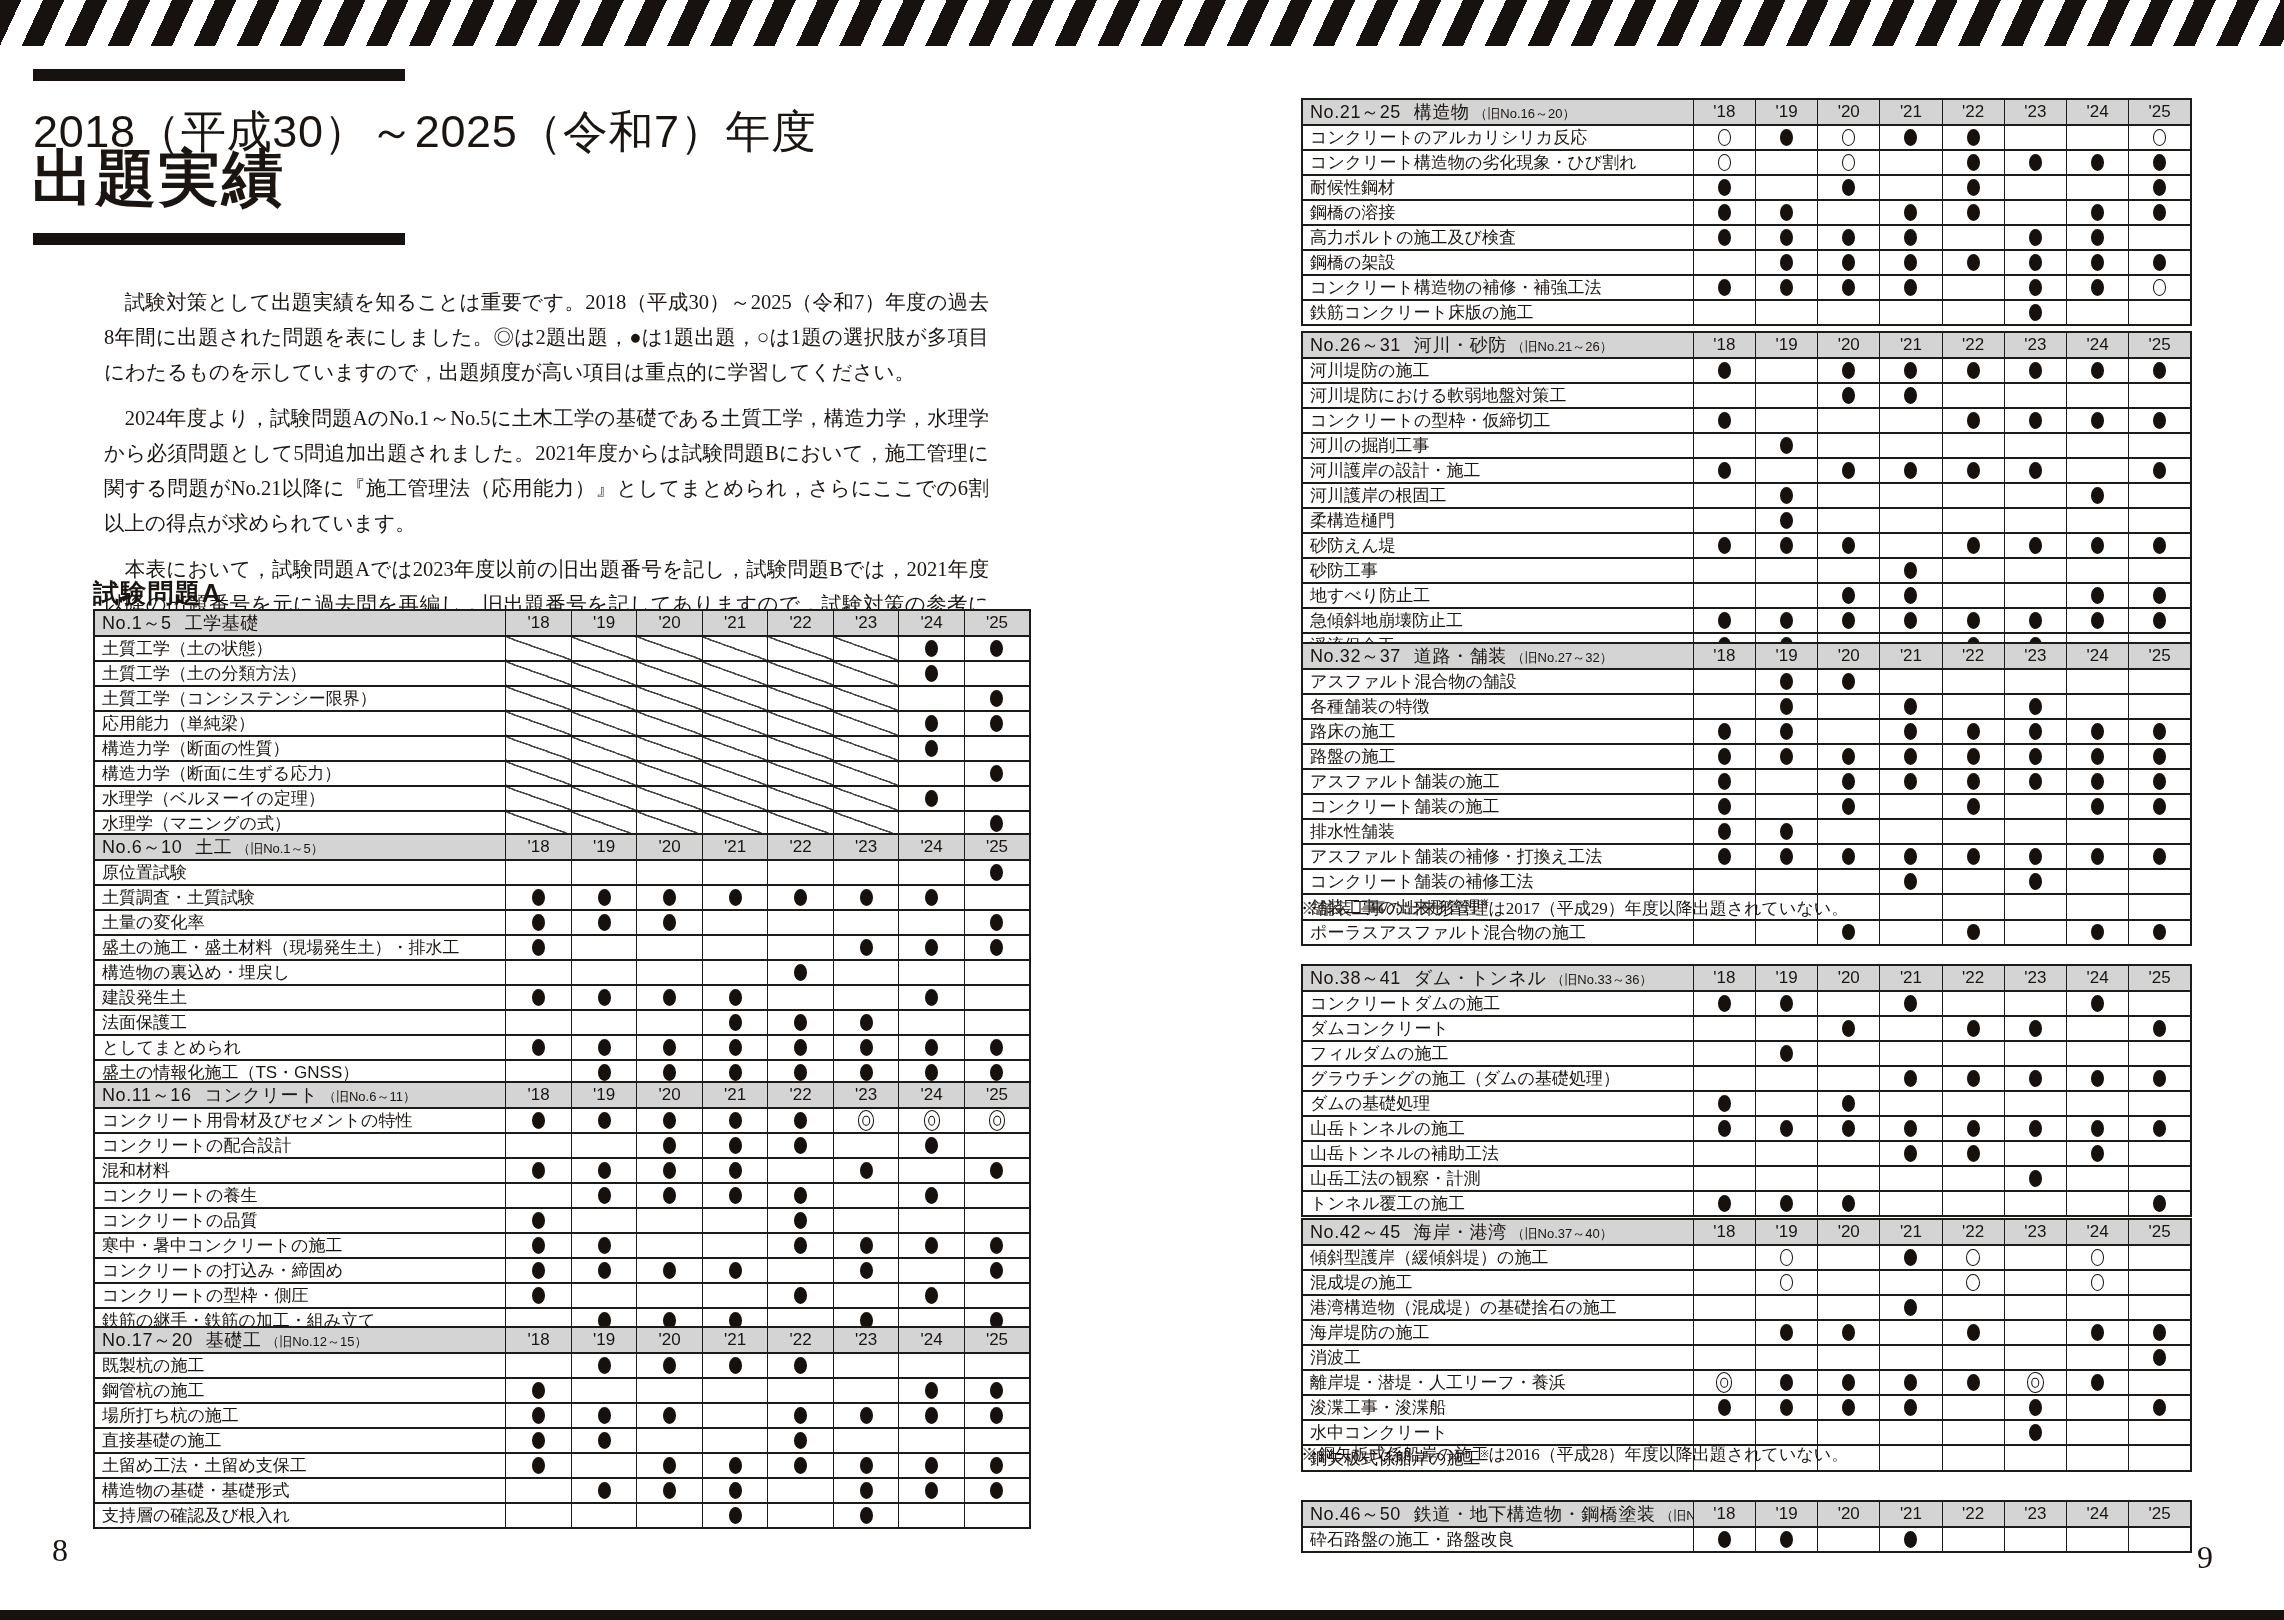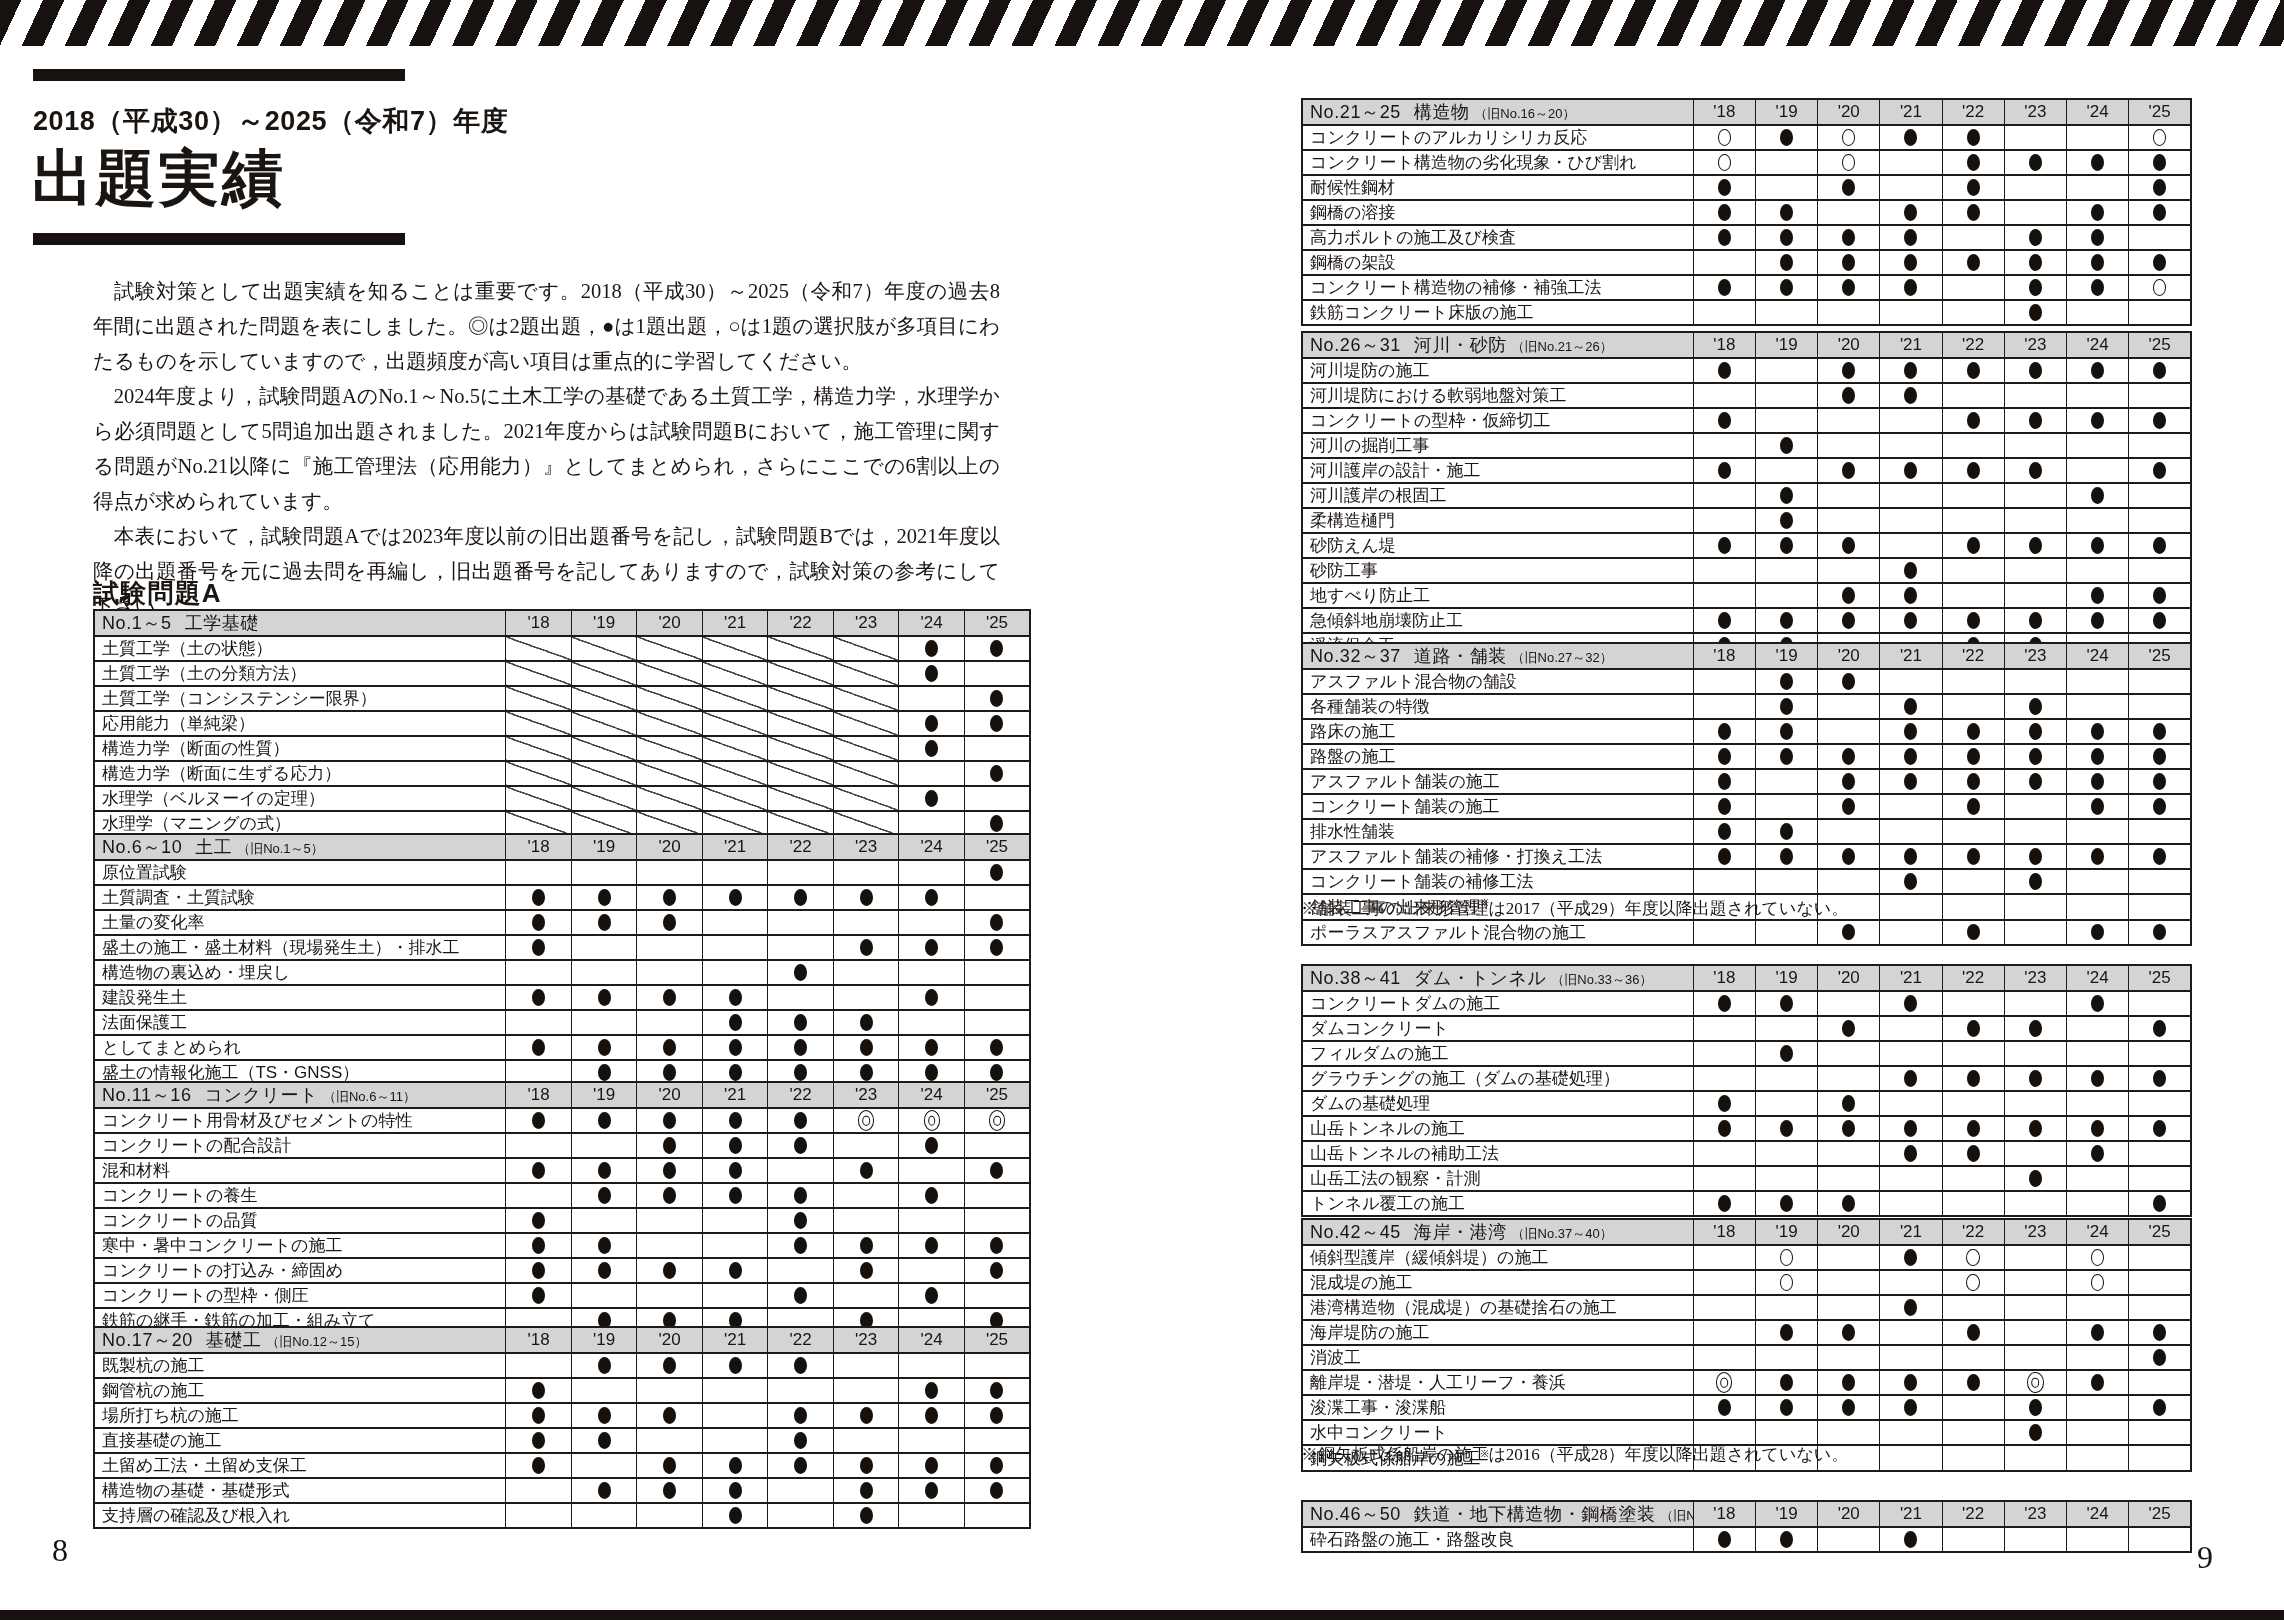--- a/index.html
+++ b/index.html
@@ -19,33 +19,33 @@
   }
   .bottom-rule{
     position:absolute;left:0;top:1610px;width:2284px;height:10.5px;background:#171210;
   }
   
   .rule{position:absolute;left:33px;width:372px;height:12.3px;background:#171210;}
   .rule-top{top:69px;}
   .rule-bottom{top:233px;}
   .era{
     position:absolute;left:33px;top:107px;
-    font-size:27px;font-weight:700;letter-spacing:0.6px;line-height:1.1;
+    font-size:45px;font-weight:400;letter-spacing:0.6px;line-height:1.1;
   }
   .main-title{
     position:absolute;left:32px;top:145px;margin:0;
     font-size:61px;font-weight:900;letter-spacing:2.3px;line-height:1.1;
   }
   
   .intro{
     position:absolute;left:93px;top:274px;width:907px;
     font-family:"Liberation Serif",serif;
     font-size:20.5px;line-height:35px;text-align:justify;
   }
-  .intro p{margin:0;}
+  .intro p{margin:11px;}
   
   .section-a{
     position:absolute;left:93px;top:576px;
     font-size:26px;font-weight:800;letter-spacing:1.2px;
   }
   
   .tbl{position:absolute;}
   .tbl-left{left:93px;width:938px;}
   .tbl-right{left:1301px;width:891px;margin-top:32px;}
   .tbl table{

